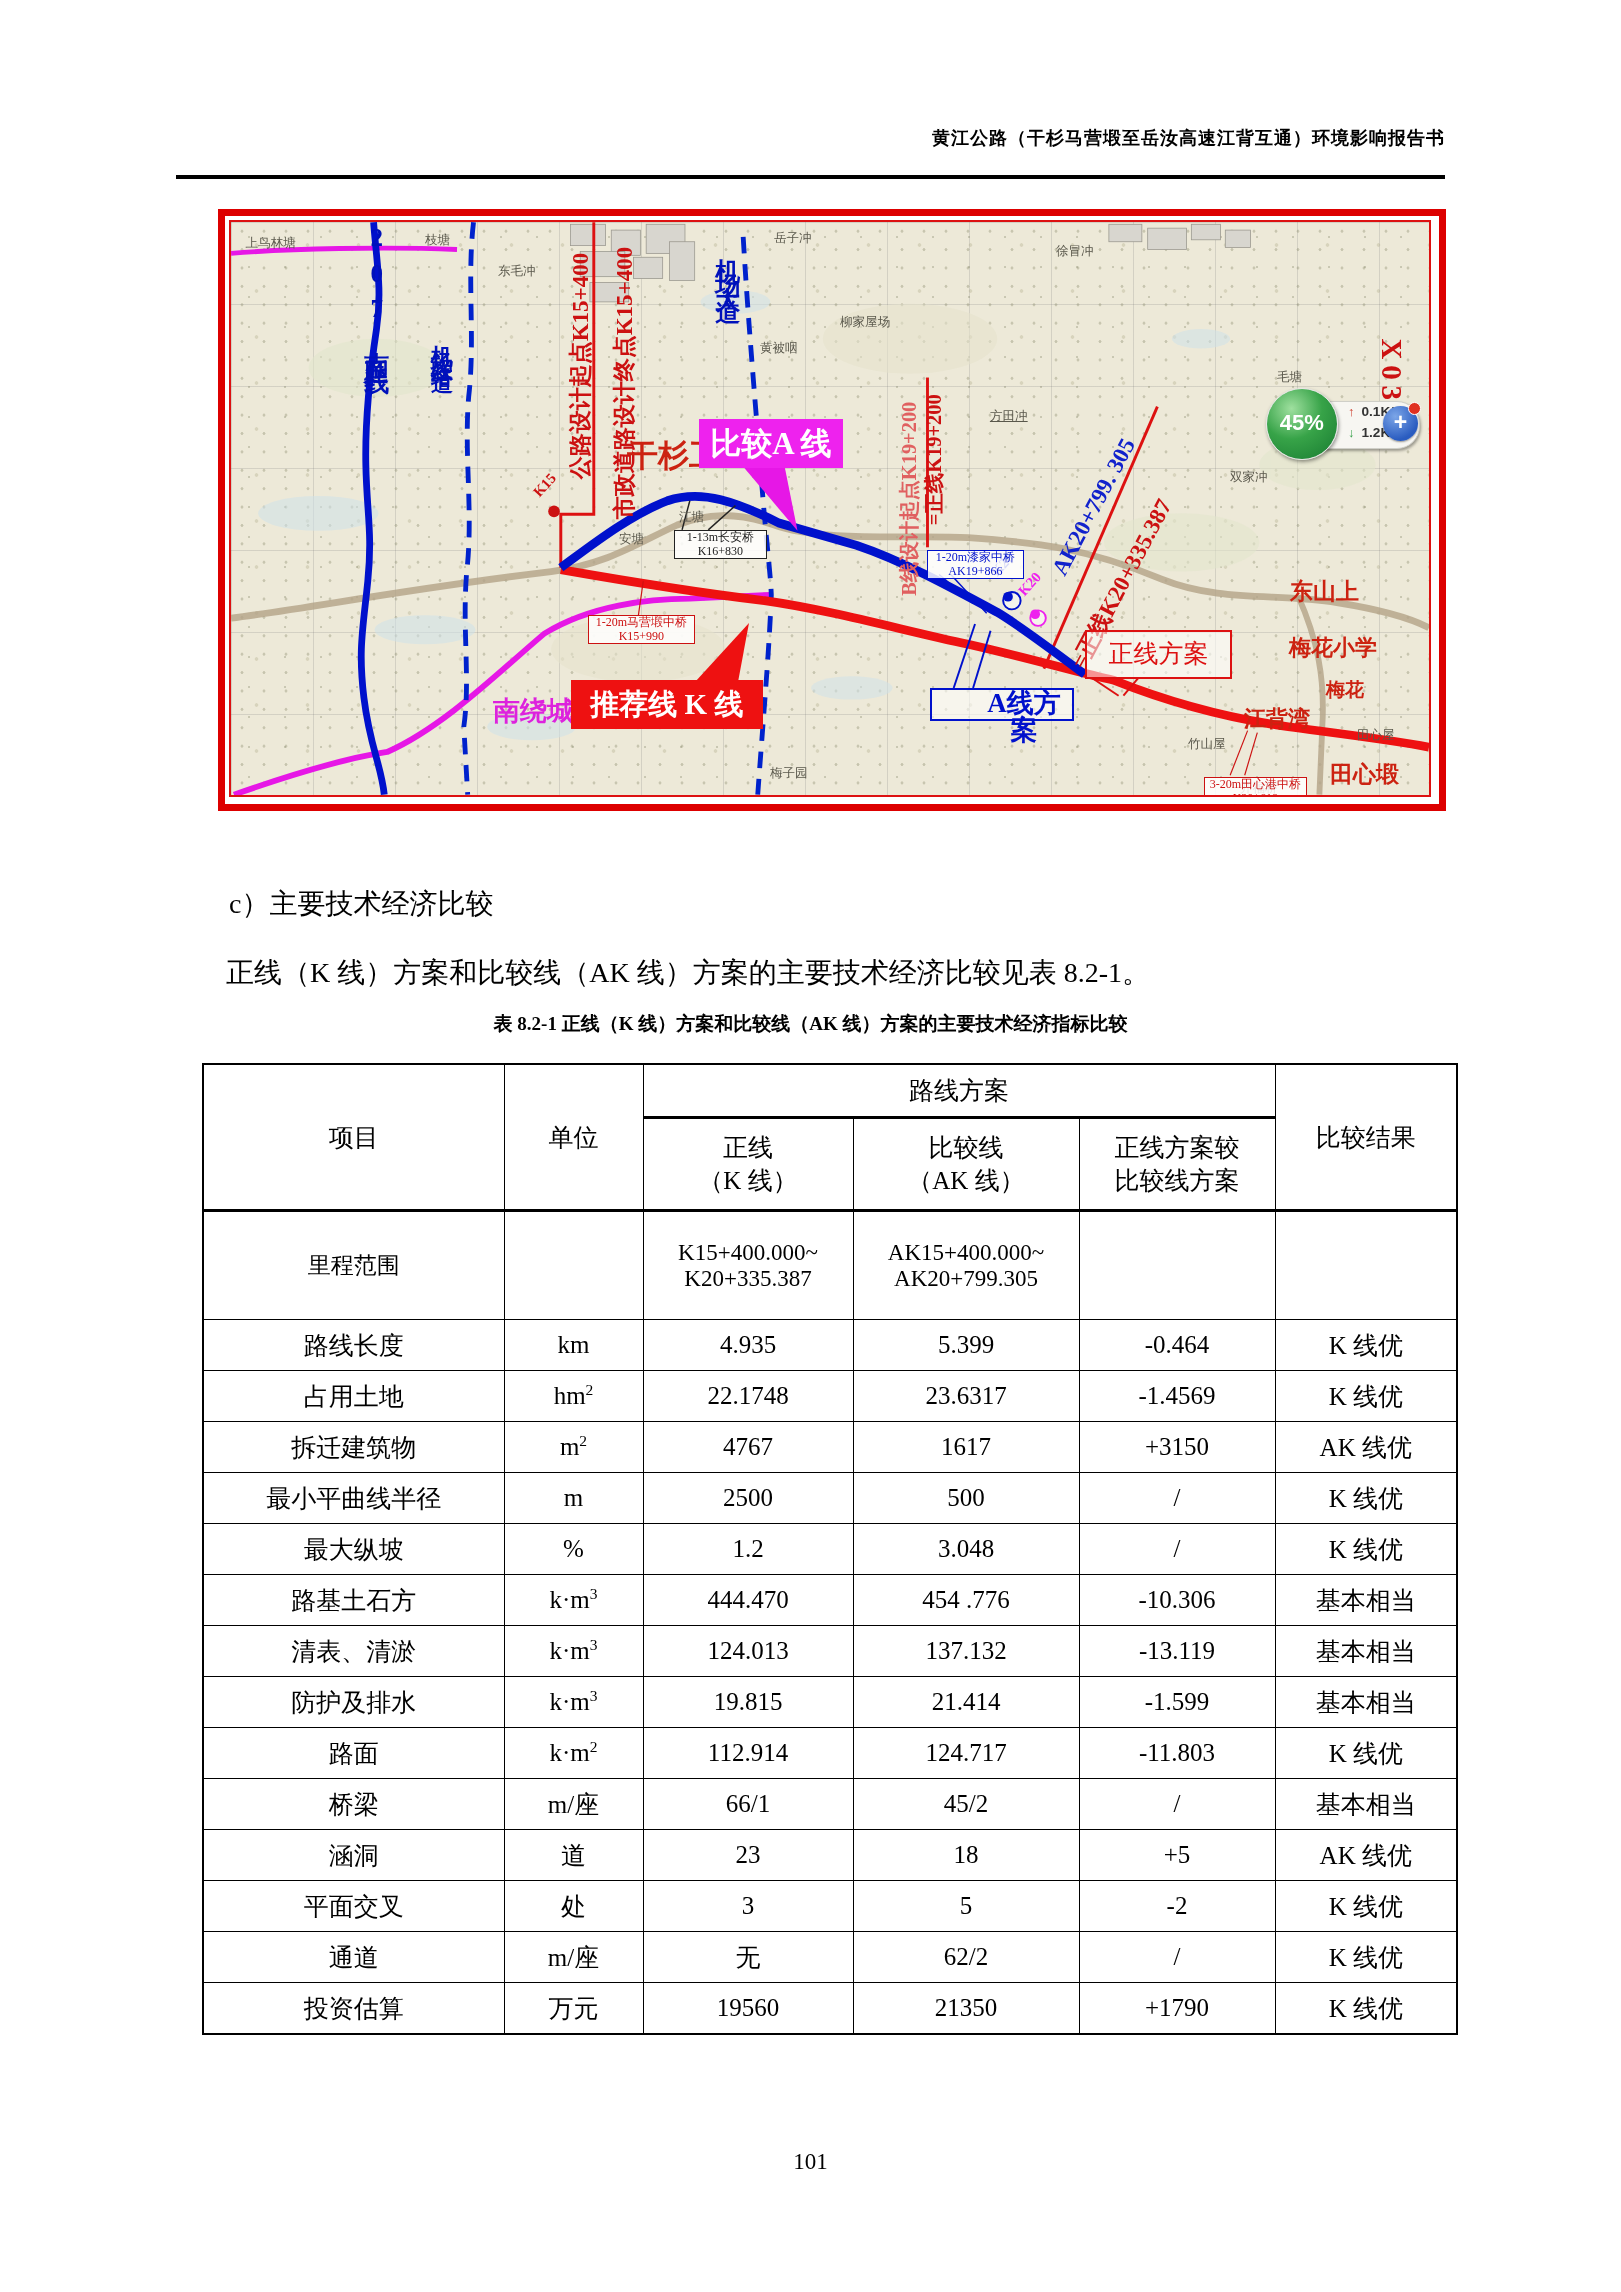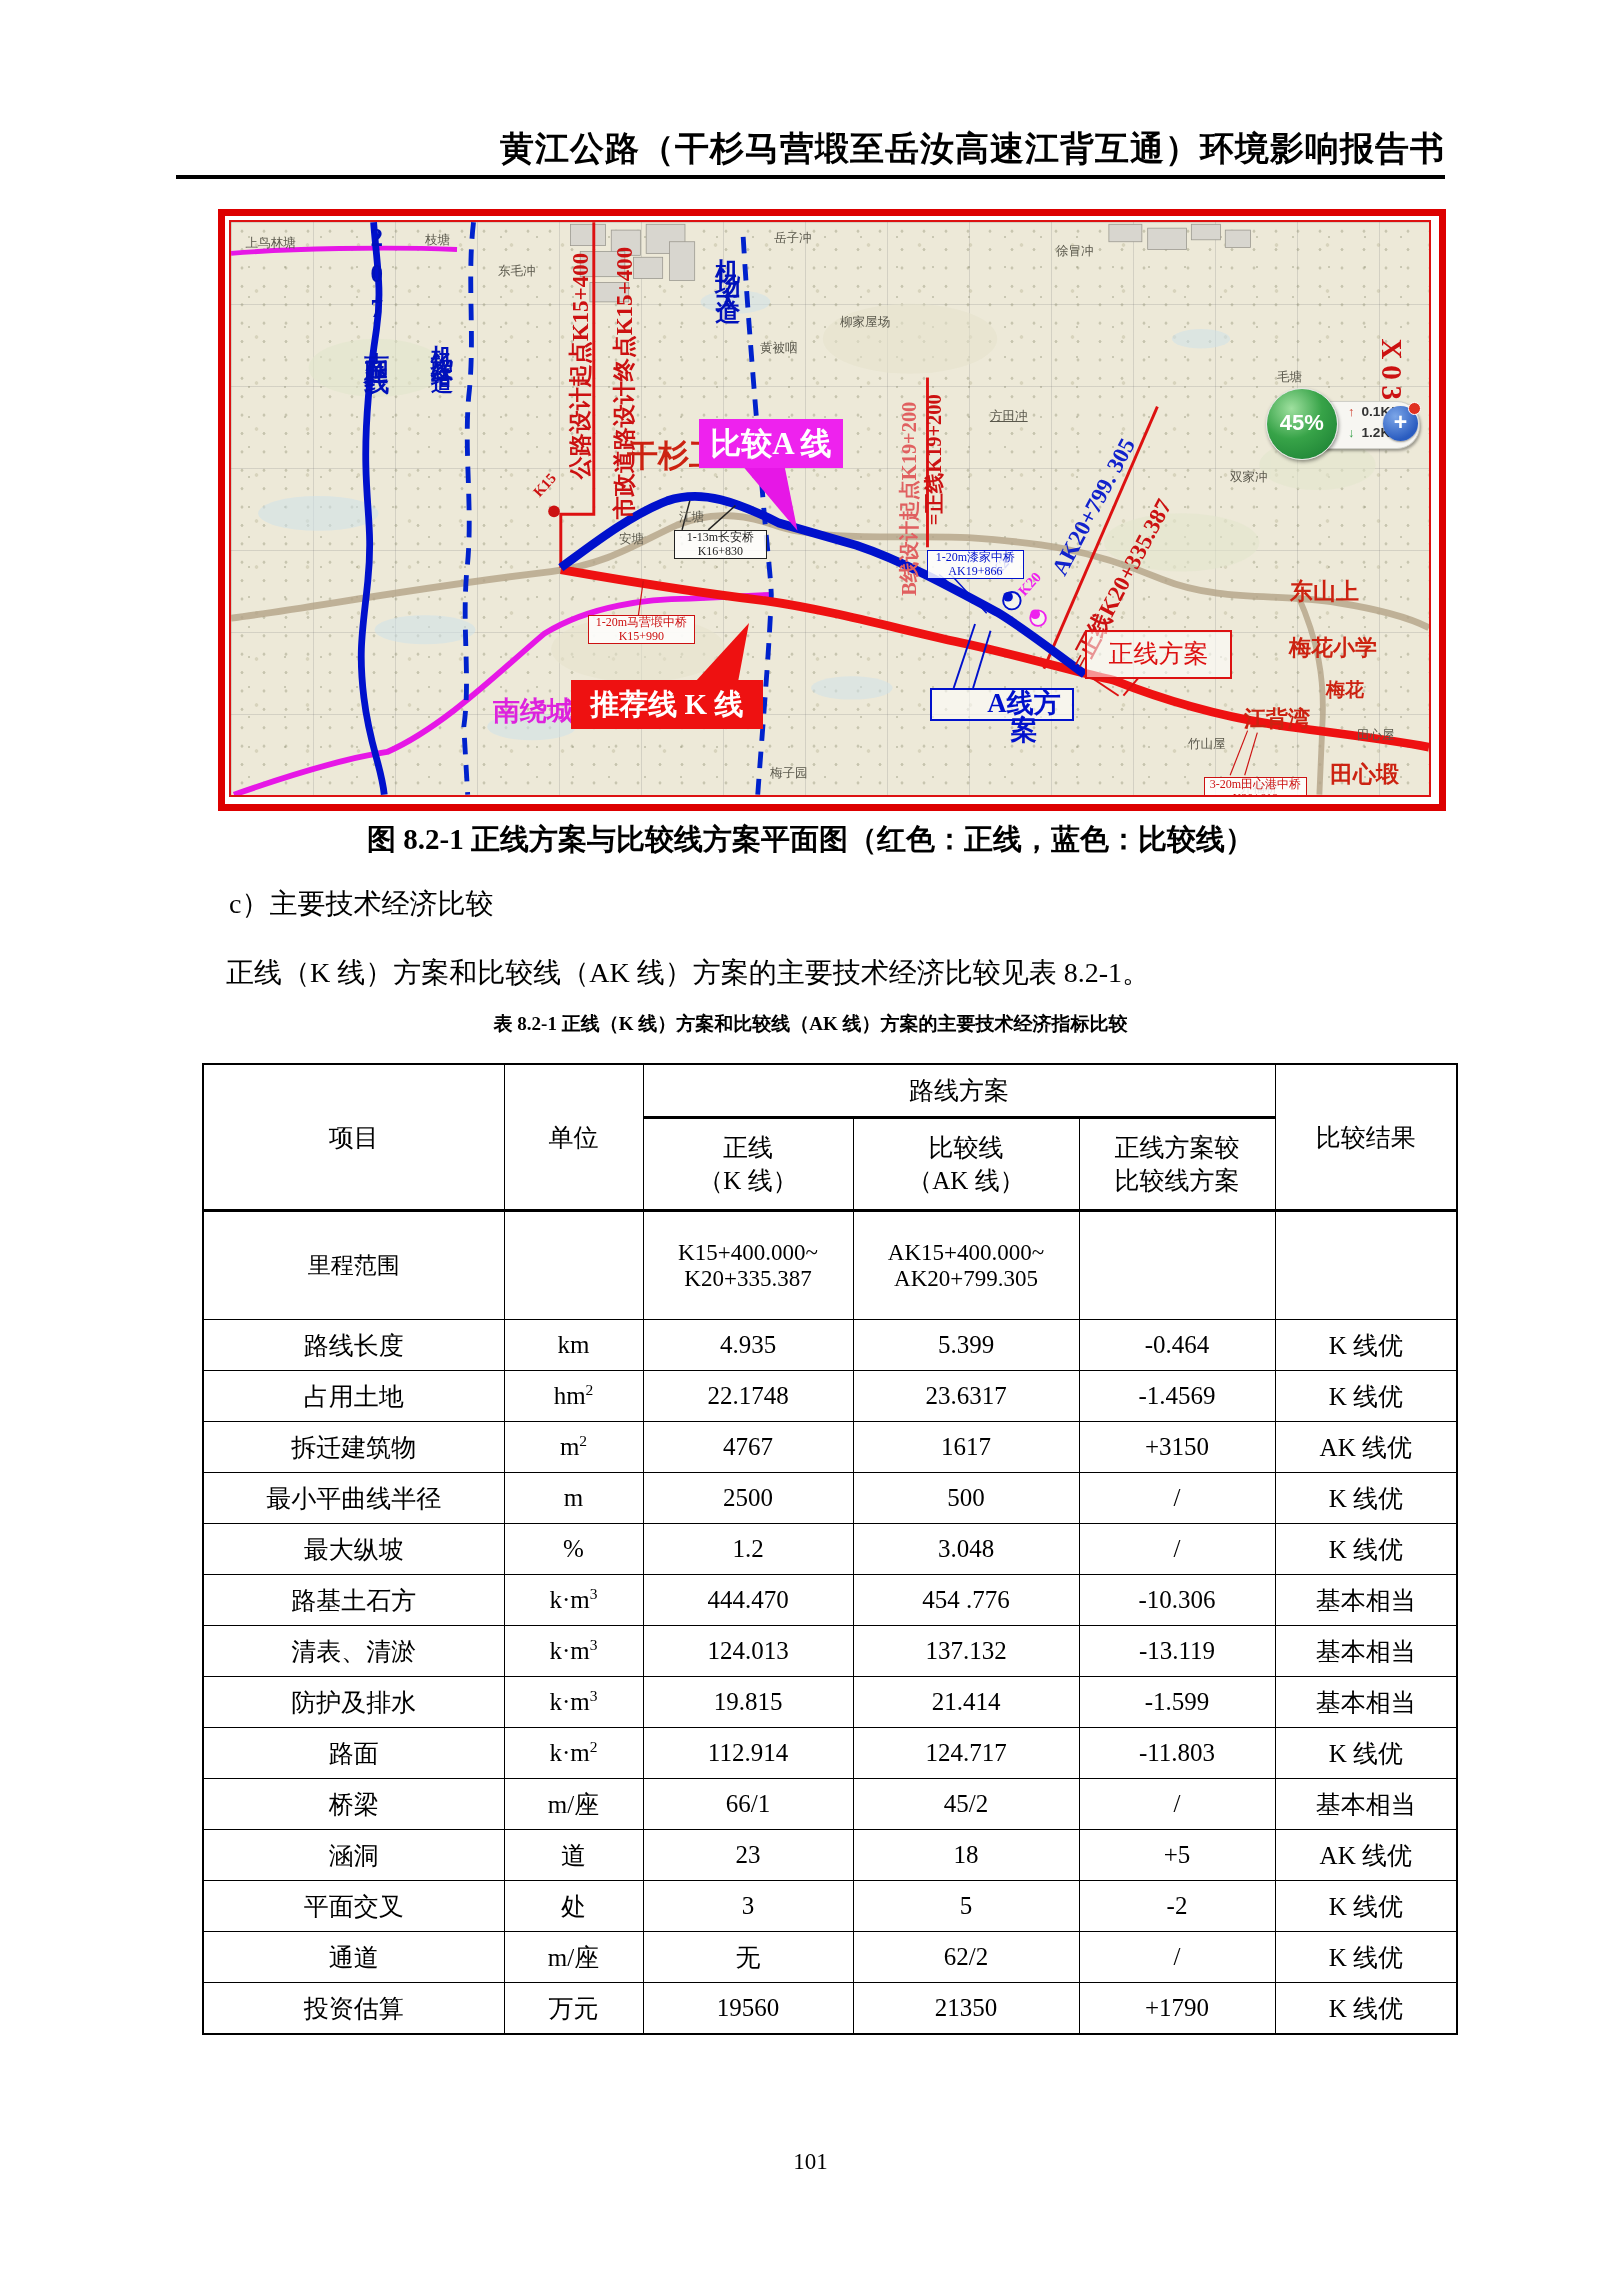--- a/index.html
+++ b/index.html
@@ -1,20 +1,20 @@
 <!DOCTYPE html>
 <html><head>
 <meta charset="utf-8">
 <style>
   html,body{margin:0;padding:0;background:#888;}
   .page{position:relative;width:1621px;height:2293px;background:#ffffff;margin:0 auto;
         font-family:"Liberation Serif","DejaVu Serif",serif;color:#000;overflow:hidden;}
 
   
-  .doc-header{position:absolute;top:126px;right:176px;font-size:34px;font-weight:bold;letter-spacing:1px;}
+  .doc-header{position:absolute;top:126px;right:176px;font-size:18px;font-weight:bold;letter-spacing:1px;}
   .header-rule{position:absolute;top:175px;left:176px;right:176px;height:3.9px;background:#000;}
 
   
   .map-frame{position:absolute;left:218px;top:209px;width:1228px;height:602px;box-sizing:border-box;
              border:7.8px solid #dd0000;background:#fff;padding:3.9px;}
   .map{position:relative;width:1198px;height:573px;box-sizing:content-box;border:2.9px solid #dd1111;
        overflow:hidden;
        background-color:#ede9d8;
        background-image:
          radial-gradient(rgba(140,140,110,.40) 1.2px, transparent 1.8px),
@@ -239,21 +239,20 @@
         <div class="rate" style="top:16.5px;"><span class="arr up">↑</span><span>0.1K/s</span></div>
         <div class="rate" style="top:37px;"><span class="arr dn">↓</span><span>1.2K/s</span></div>
         <div class="plus">+</div>
         <div class="dot"></div>
         <div class="sphere">45%</div>
       </div>
 
     </div>
   </div>
 
-  <div class="fig-caption">图 8.2-1    正线方案与比较线方案平面图（红色：正线，蓝色：比较线）</div>
   <div class="section-c">c）主要技术经济比较</div>
   <div class="para">正线（K 线）方案和比较线（AK 线）方案的主要技术经济比较见表 8.2-1。</div>
   <div class="tbl-caption">表 8.2-1    正线（K 线）方案和比较线（AK 线）方案的主要技术经济指标比较</div>
 
   <table class="cmp">
     <colgroup>
       <col style="width:301px">
         <col style="width:139px">
         <col style="width:210px">
       <col style="width:226px">

